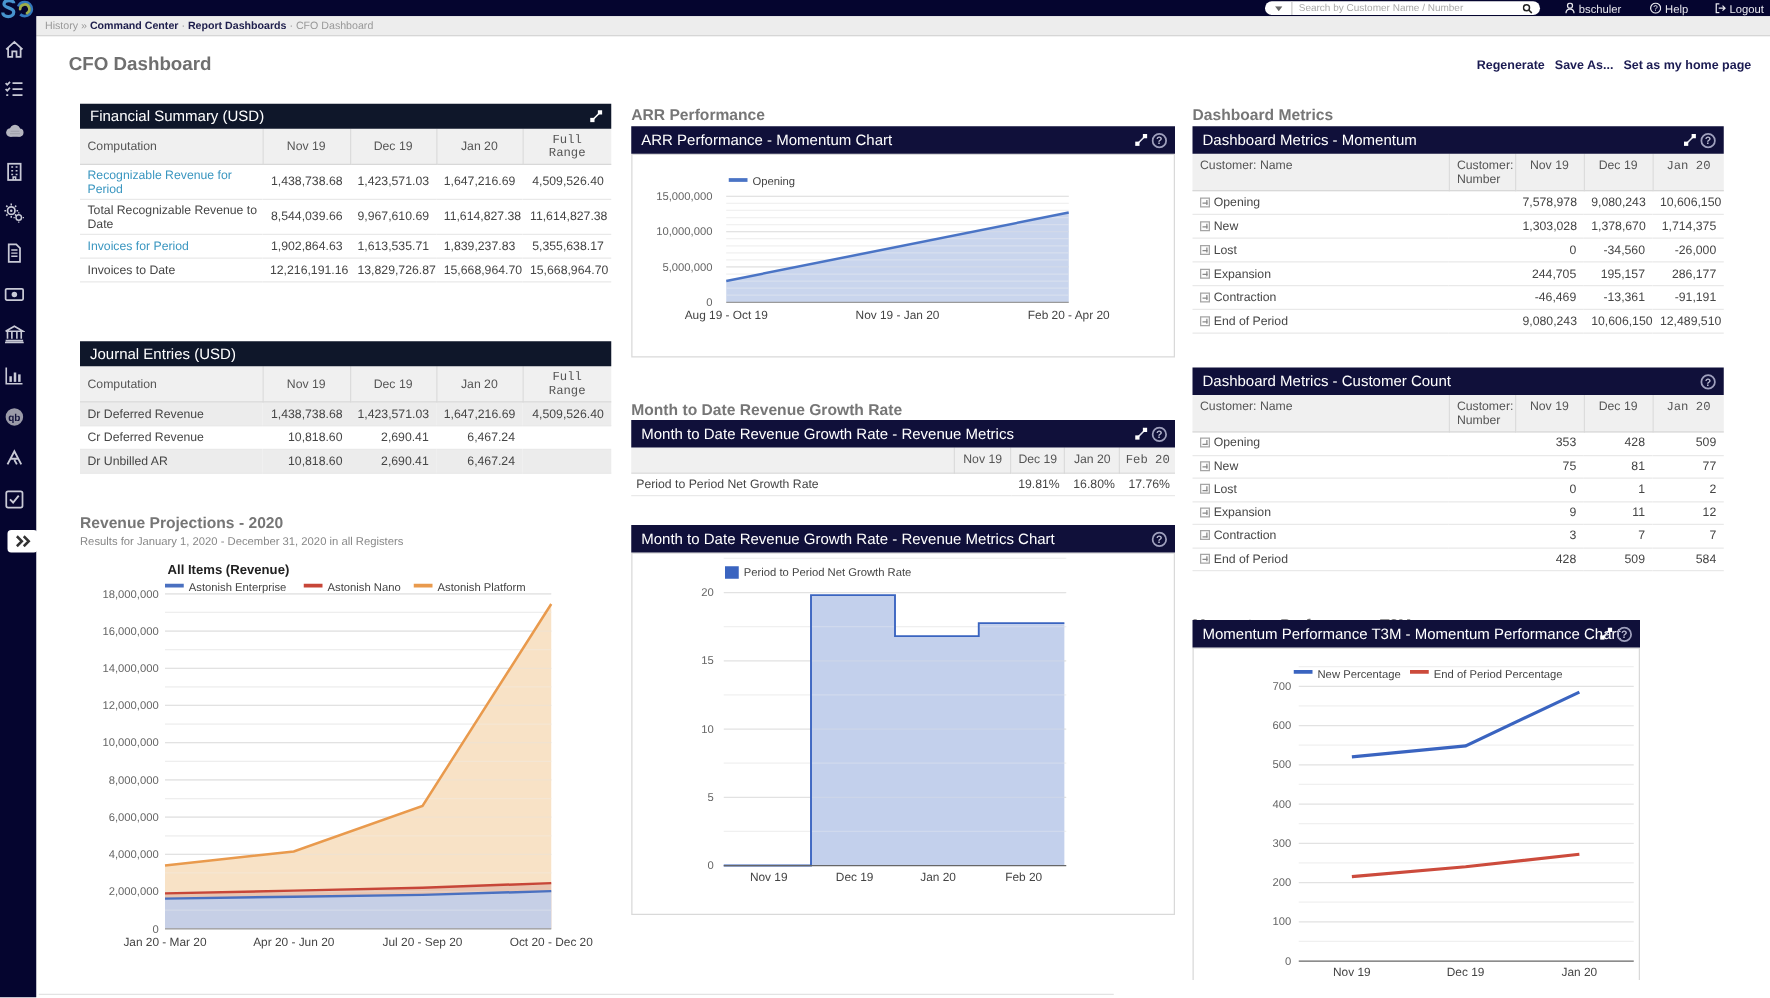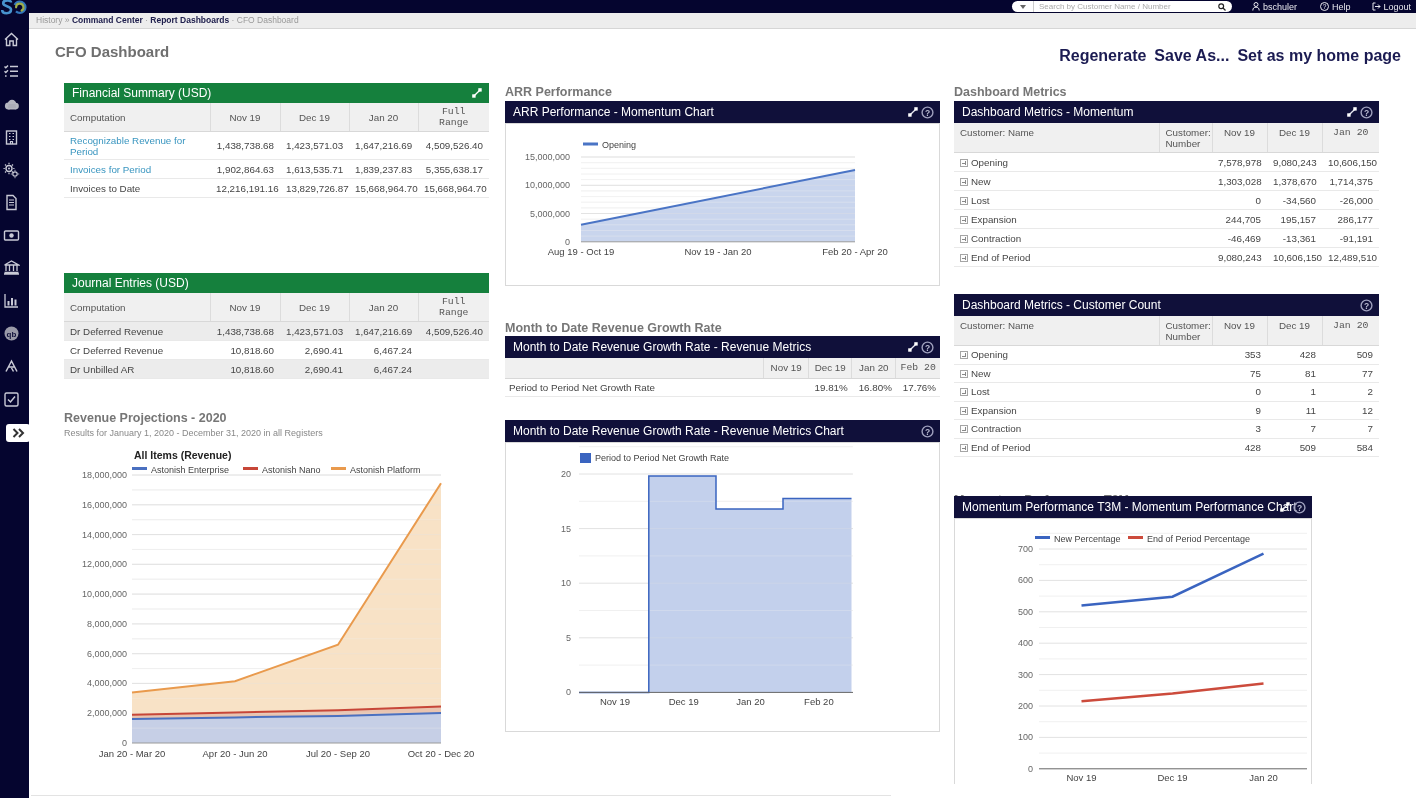--- a/index.html
+++ b/index.html
@@ -6,24 +6,24 @@
 html,body { width:1416px; height:798px; overflow:hidden; background:#fff;
   font-family:"Liberation Sans", sans-serif; position:relative; }
 .abs { position:absolute; }
 
 #topbar { left:0; top:0; width:1416px; height:13px; background:#05052f; }
 #sidebar { left:0; top:0; width:29px; height:798px; background:#05052f; z-index:5; }
 #crumb { left:29px; top:13px; width:1387px; height:16px; background:#ededed;
   border-bottom:1px solid #d6d6d6; font-size:8.5px; color:#999; line-height:15px; padding-left:7px; }
 #crumb b { color:#20204e; }
 #title { left:55px; top:43px; font-size:15px; font-weight:bold; color:#6f6f6f; }
-#actions { right:15px; top:47px; font-size:16px; font-weight:bold; color:#1b1b52; }
+#actions { right:15px; top:47px; font-size:10px; font-weight:bold; color:#1b1b52; }
 #actions span { margin-left:8px; }
 
-.cap-blue { background:#15803d; color:#fff; font-size:12px; height:20px; line-height:20px;
+.cap-blue { background:#0f172a; color:#fff; font-size:12px; height:20px; line-height:20px;
   padding-left:8px; position:relative; }
 .cap-navy { background:#10103a; color:#fff; font-size:12px; font-weight:normal; height:22px;
   line-height:22px; padding-left:8px; position:relative; }
 .capicons { position:absolute; right:6px; top:0; height:100%; display:flex; align-items:center; gap:2px; }
 table { border-collapse:collapse; table-layout:fixed; width:100%; font-size:9.8px; color:#454545; }
 th { background:#f0f0f0; color:#555; font-weight:normal; border-bottom:1px solid #d8d8d8;
   border-right:1px solid #dcdcdc; padding:3px 6px; }
 th:last-child { border-right:none;font-family:Liberation Mono, monospace; }
 td { border-bottom:1px solid #e9e9e9; padding:2px 6px; vertical-align:middle; }
 .num { text-align:right; }
@@ -171,20 +171,27 @@
           <th>Full Range</th>
         </tr>
       </thead>
     <tbody>
     <tr style="height:28px">
           <td><a class="lnk">Recognizable Revenue for Period</a></td>
           <td class="num">1,438,738.68</td>
           <td class="num">1,423,571.03</td>
           <td class="num">1,647,216.69</td>
           <td class="num">4,509,526.40</td>
+        </tr>
+    <tr style="height:28px">
+          <td>Total Recognizable Revenue to Date</td>
+          <td class="num">8,544,039.66</td>
+          <td class="num">9,967,610.69</td>
+          <td class="num">11,614,827.38</td>
+          <td class="num">11,614,827.38</td>
         </tr>
     <tr style="height:19px">
           <td><a class="lnk">Invoices for Period</a></td>
           <td class="num">1,902,864.63</td>
           <td class="num">1,613,535.71</td>
           <td class="num">1,839,237.83</td>
           <td class="num">5,355,638.17</td>
         </tr>
     <tr style="height:19px">
           <td>Invoices to Date</td>

